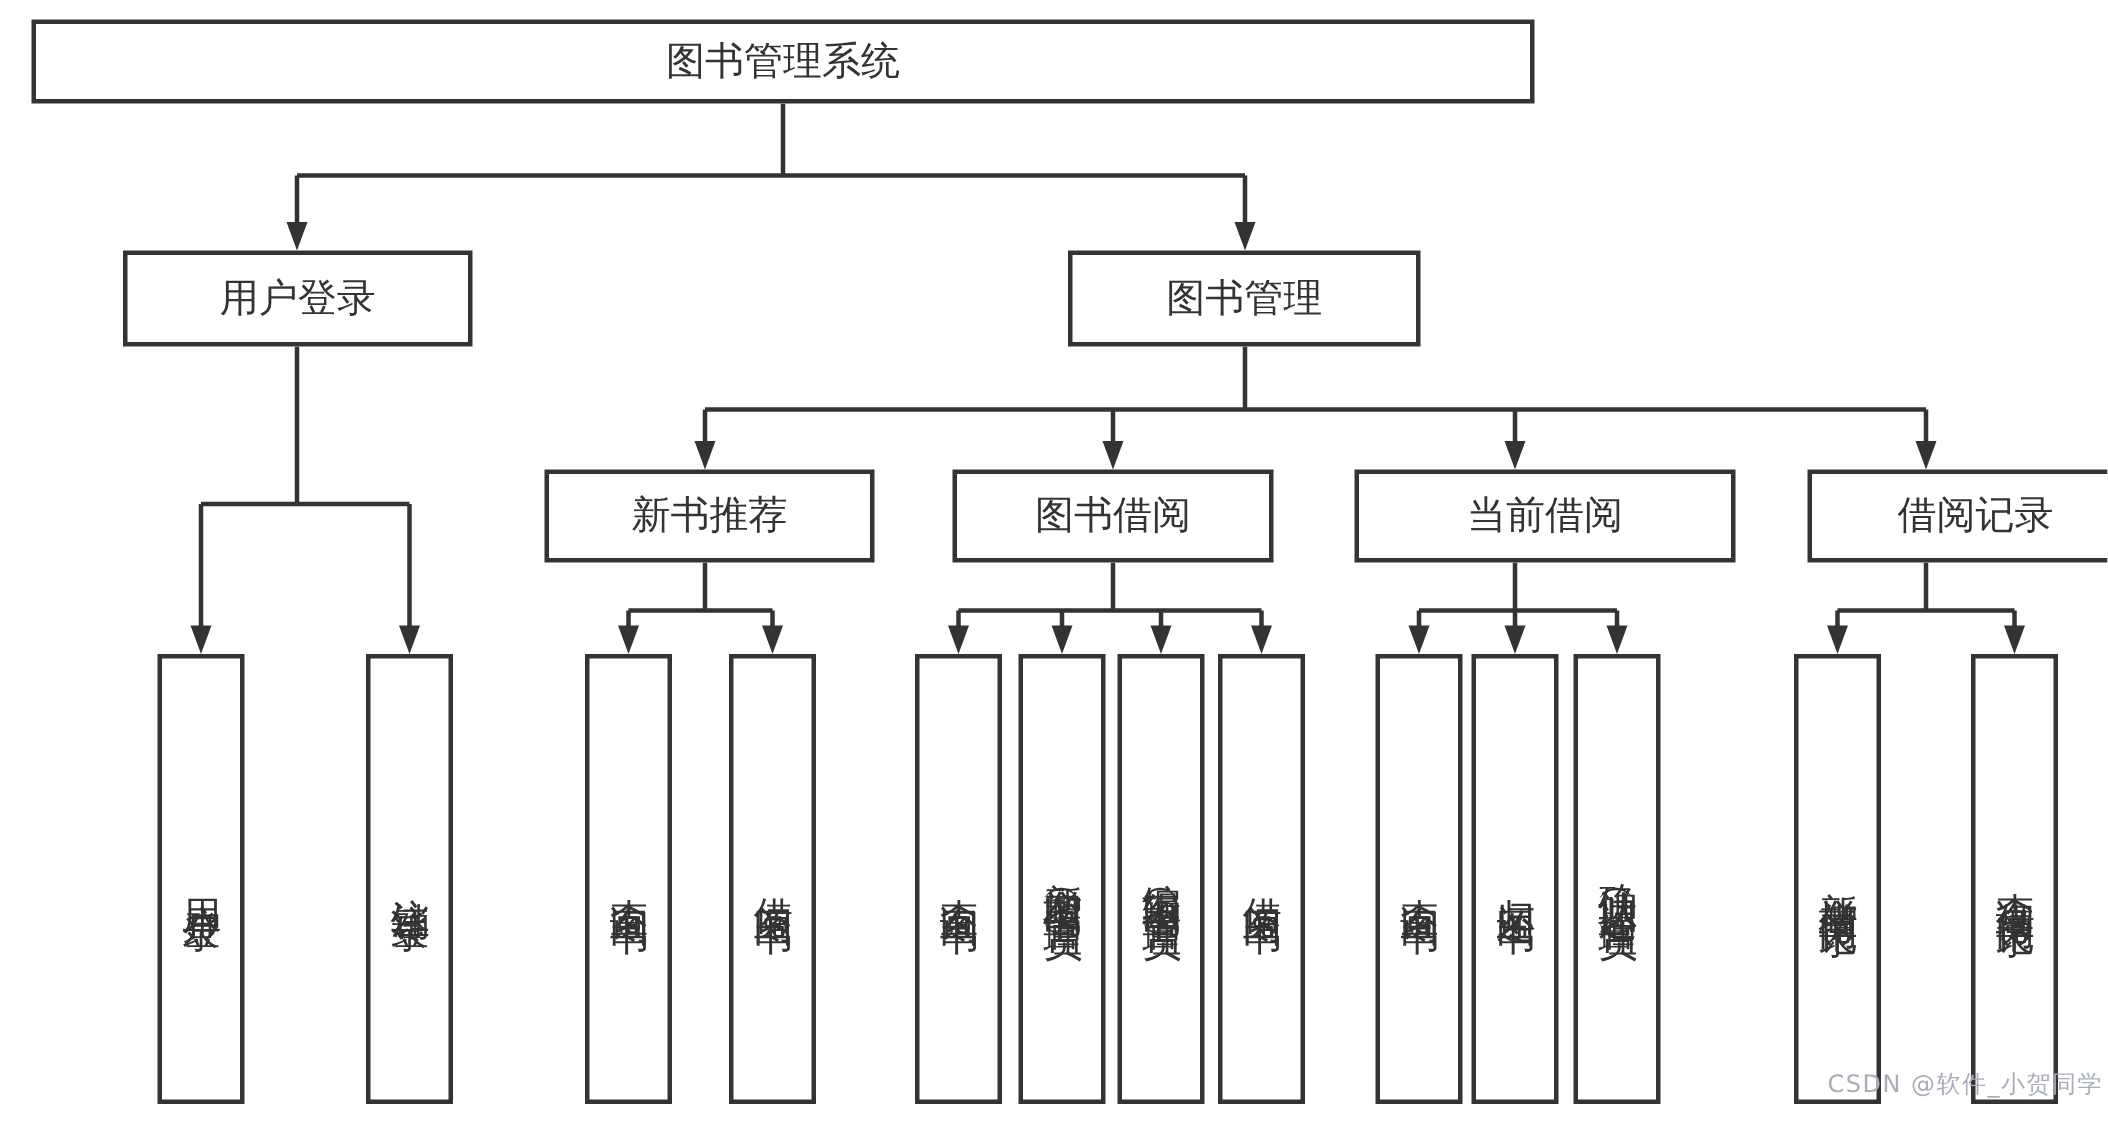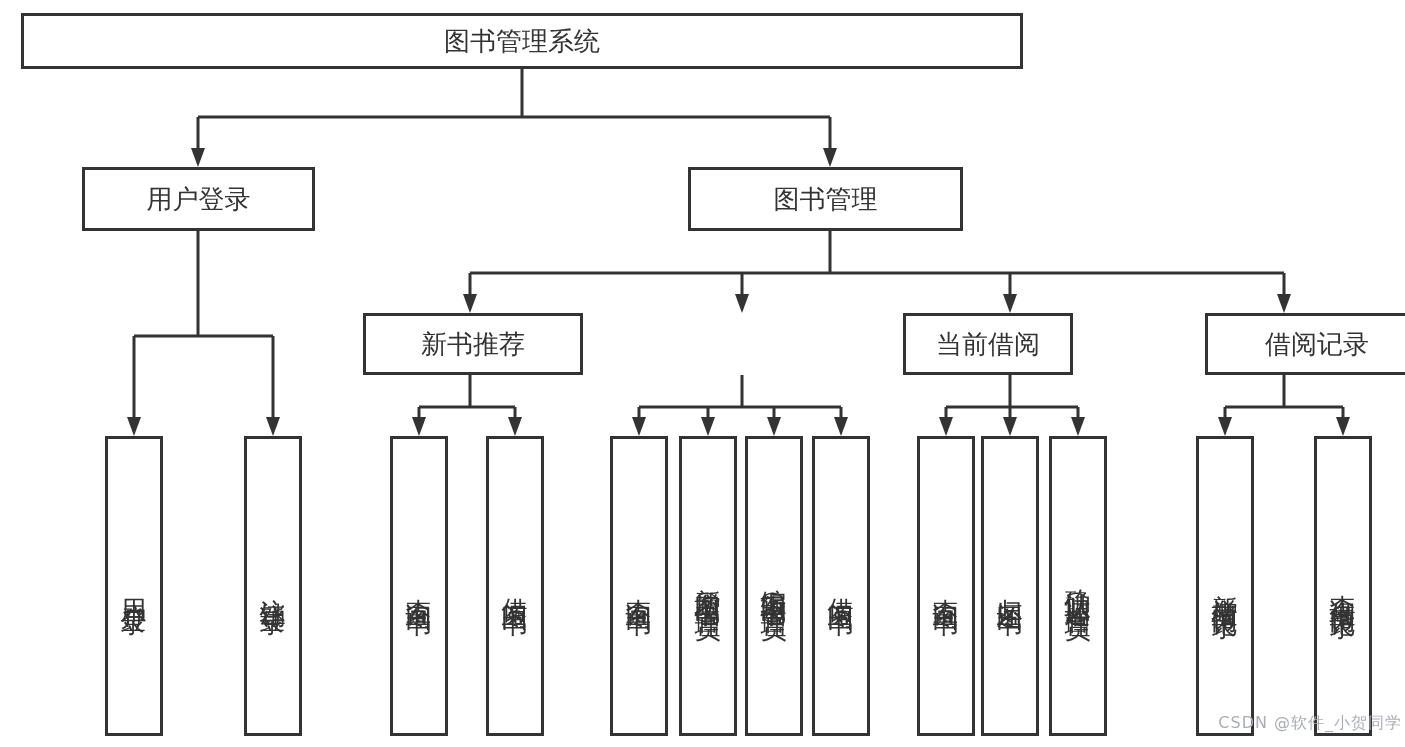--- a/index.html
+++ b/index.html
@@ -85,28 +85,31 @@
     </g>
   </svg>
 
   <div class="node" style="left:21px;top:13px;width:1002px;height:56px;">
     <span>图书管理系统</span>
   </div>
 
   <div class="node" style="left:82px;top:167px;width:233px;height:64px;">
     <span>用户登录</span>
   </div>
-  <div class="node" style="left:688px;top:167px;width:275px;height:64px;">
+  <div class="node" style="left:712px;top:167px;width:235px;height:64px;">
     <span>图书管理</span>
   </div>
 
   <div class="node" style="left:363px;top:313px;width:220px;height:62px;">
     <span>新书推荐</span>
   </div>
-  <div class="node" style="left:903px;top:313px;width:170px;height:62px;">
+  <div class="node" style="left:635px;top:313px;width:214px;height:62px;">
+    <span>图书借阅</span>
+  </div>
+  <div class="node" style="left:903px;top:313px;width:254px;height:62px;">
     <span>当前借阅</span>
   </div>
   <div class="node" style="left:1172px;top:313px;width:224px;height:62px;margin-left:33px;">
     <span>借阅记录</span>
   </div>
 
   <div class="node vertical" style="left:105px;top:436px;width:58px;height:300px;">
     <span>用户登录</span>
   </div>
   <div class="node vertical" style="left:244px;top:436px;width:58px;height:300px;">

